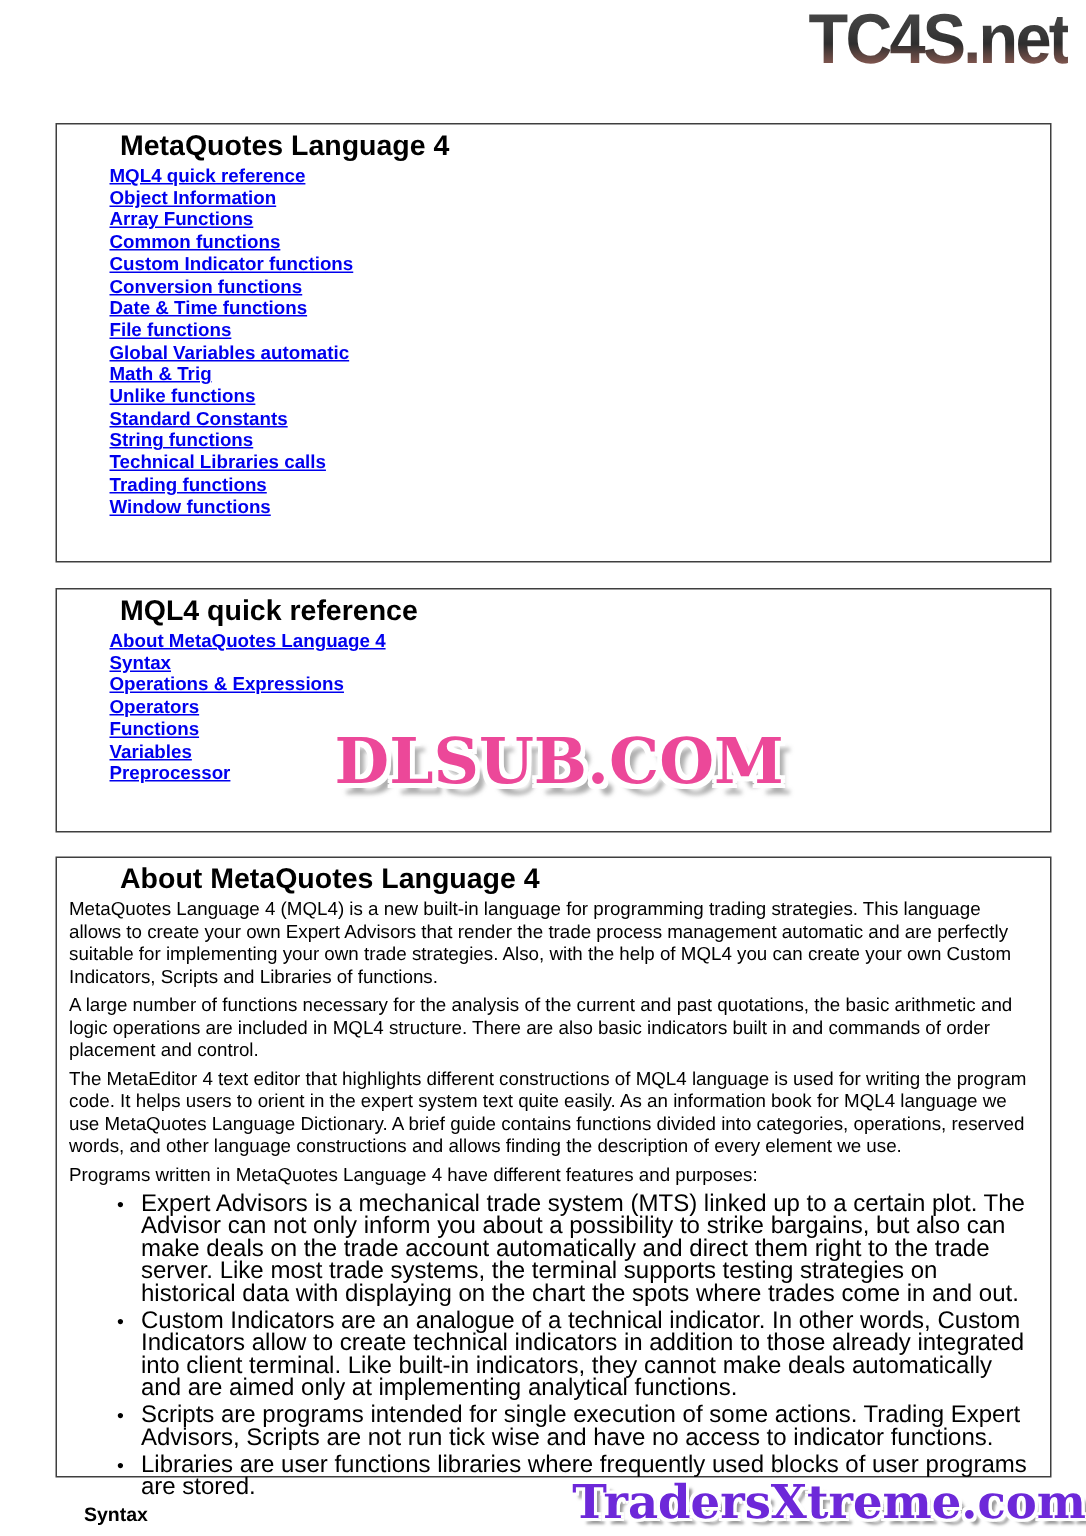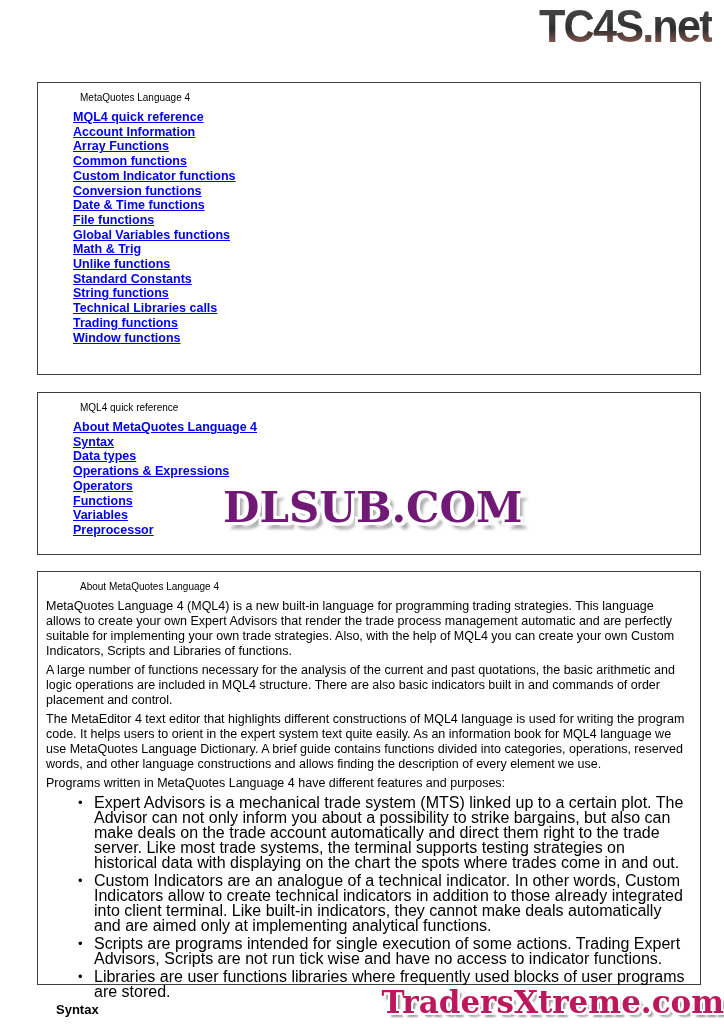--- a/index.html
+++ b/index.html
@@ -29,21 +29,21 @@
   
   .box{
     position:absolute;left:37px;width:664px;
     border:1px solid #3f3f3f;background:#fff;box-sizing:border-box;
   }
   .box1{top:82px;height:293px;}
   .box2{top:392px;height:163px;}
   .box3{top:571px;height:414px;}
 
   .box-title{
-    font-weight:normal;font-size:10px;line-height:16px;
+    font-weight:bold;font-size:19px;line-height:16px;
     margin:7px 0 4px 18px;
     padding-left:24px;
   }
   .navlinks{margin-left:35px;}
   .navlinks a{
     display:block;font-weight:bold;font-size:12.5px;line-height:14.7px;
     color:#0000ee;text-decoration:underline;cursor:pointer;
   }
 
   .box3 .body{margin:0 14px 0 8px;}
@@ -67,75 +67,74 @@
   .sublink-row a{
     font-weight:bold;font-size:10px;line-height:15px;
     color:#0000ee;cursor:pointer;
   }
 
   
   .dlsub{
     position:absolute;left:223px;top:483px;z-index:5;
     font-family:"DejaVu Serif",serif;font-weight:bold;
     font-size:42px;line-height:50px;letter-spacing:0px;
-    color:#701a75;
+    color:#ec4899;
     text-shadow:
       -3px -3px 0 #fff, 3px -3px 0 #fff, -3px 3px 0 #fff, 3px 3px 0 #fff,
       -3px 0 0 #fff, 3px 0 0 #fff, 0 -3px 0 #fff, 0 3px 0 #fff,
       -2px -2px 0 #fff, 2px 2px 0 #fff, 2px -2px 0 #fff, -2px 2px 0 #fff,
       6px 7px 3px rgba(110,110,110,0.55);
   }
 
   
   .txtreme{
     position:absolute;right:0px;top:984px;z-index:5;
     font-family:"DejaVu Serif",serif;font-weight:bold;
     font-size:31px;line-height:36px;letter-spacing:0px;
-    color:#be185d;
+    color:#6d28d9;
     text-shadow:
       -2px -2px 0 #fff, 2px -2px 0 #fff, -2px 2px 0 #fff, 2px 2px 0 #fff,
       -2px 0 0 #fff, 2px 0 0 #fff, 0 -2px 0 #fff, 0 2px 0 #fff,
       4px 4px 2px rgba(100,100,100,0.65);
   }
 </style>
 </head>
 <body>
 
 <div class="page">
 
   <div class="tc4s">TC4S.net</div>
 
   <div class="box box1">
     <div class="box-title">MetaQuotes Language 4</div>
     <div class="navlinks">
       <a>MQL4 quick reference</a>
-      <a>Account Information</a>
+      <a>Object Information</a>
       <a>Array Functions</a>
       <a>Common functions</a>
       <a>Custom Indicator functions</a>
       <a>Conversion functions</a>
       <a>Date &amp; Time functions</a>
       <a>File functions</a>
-      <a>Global Variables functions</a>
+      <a>Global Variables automatic</a>
       <a>Math &amp; Trig</a>
       <a>Unlike functions</a>
       <a>Standard Constants</a>
       <a>String functions</a>
       <a>Technical Libraries calls</a>
       <a>Trading functions</a>
       <a>Window functions</a>
     </div>
   </div>
 
   <div class="box box2">
     <div class="box-title">MQL4 quick reference</div>
     <div class="navlinks">
       <a>About MetaQuotes Language 4</a>
       <a>Syntax</a>
-      <a>Data types</a>
       <a>Operations &amp; Expressions</a>
       <a>Operators</a>
       <a>Functions</a>
       <a>Variables</a>
       <a>Preprocessor</a>
     </div>
   </div>
 
   <div class="dlsub">DLSUB.COM</div>
 

